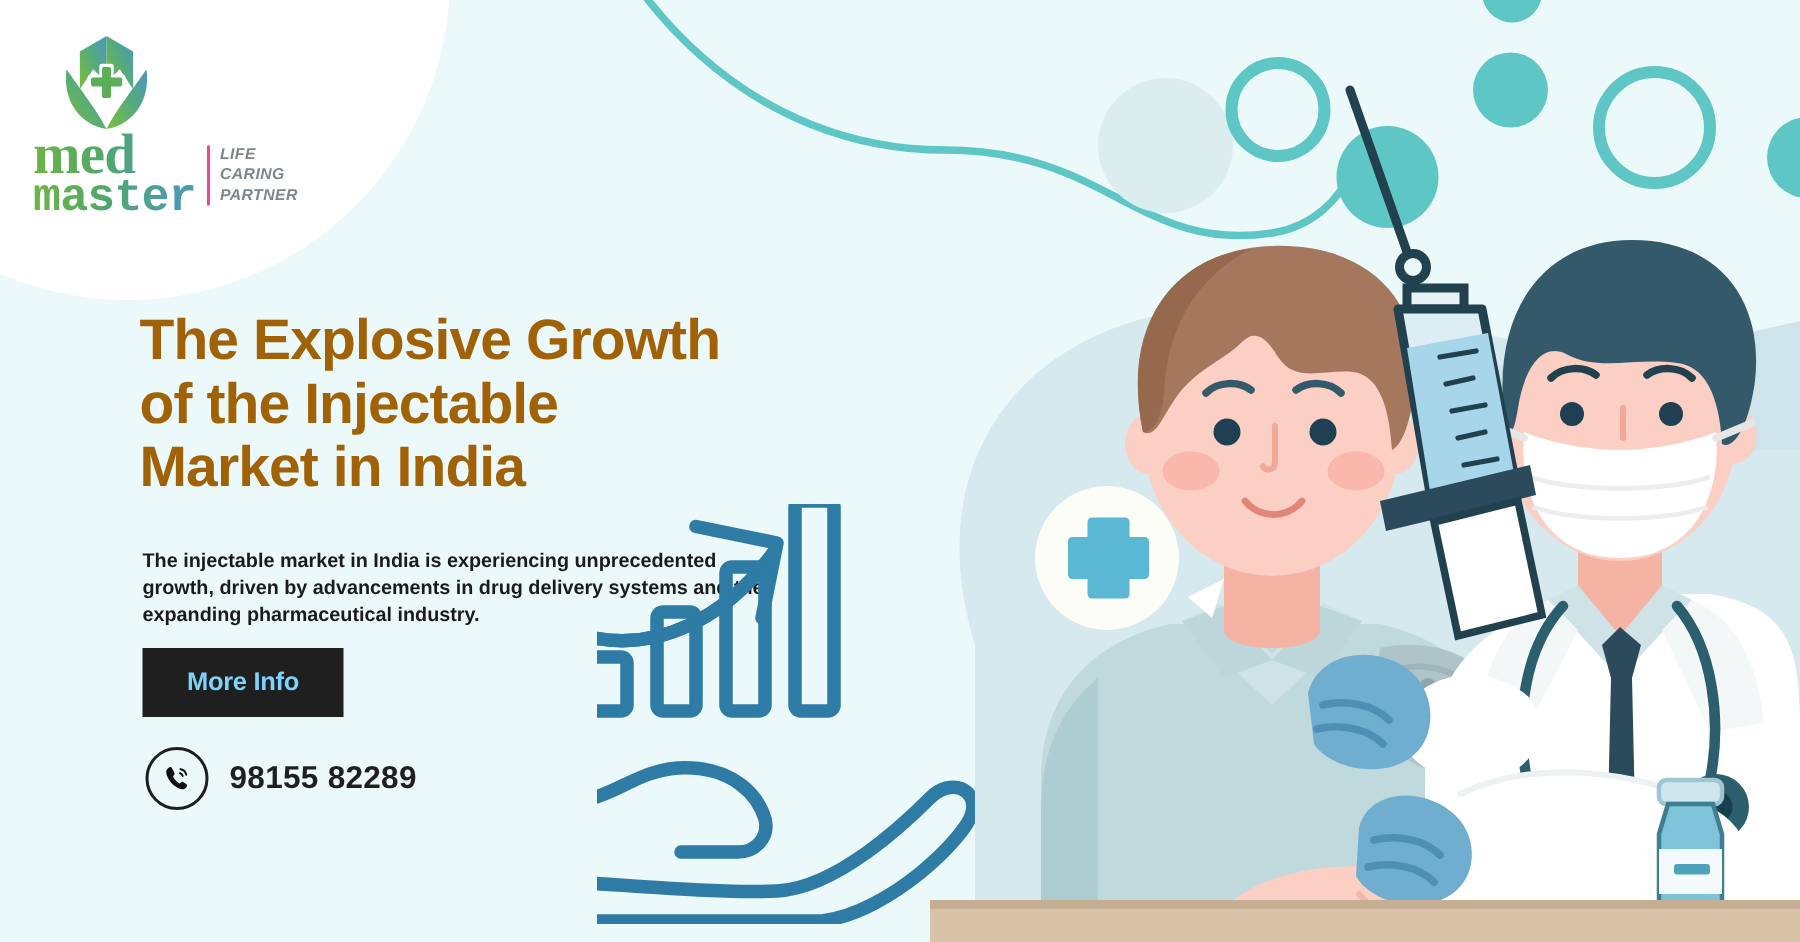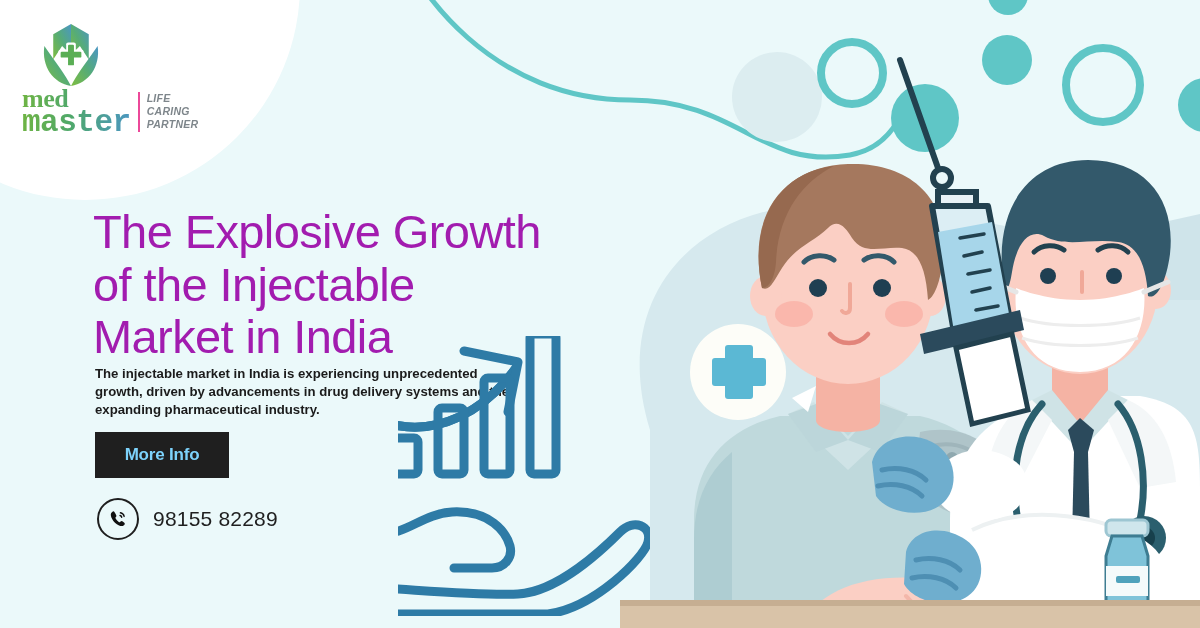--- a/index.html
+++ b/index.html
@@ -34,42 +34,42 @@
     background:#DCEDF0;
   }
 
   
   #logo-block { position:absolute; left:22px; top:18px; width:180px; }
   #logo-mark { width:74px; height:74px; margin-left:12px; display:block; }
   #logo-type { display:flex; align-items:center; margin-top:-4px; }
   #logo-words { display:flex; flex-direction:column; line-height:0.84; }
   .logo-word {
     font-family:"Liberation Serif", serif;
-    font-weight:700; font-size:26px;
+    font-weight:700; font-size:38px;
     background:linear-gradient(95deg,#6FB443 0%,#4FA86B 45%,#4B96C4 100%);
     -webkit-background-clip:text; background-clip:text;
     -webkit-text-fill-color:transparent; color:#4FA86B;
     letter-spacing:-0.5px;
   }
   #logo-word-master { font-size:31px;font-family:Liberation Mono, monospace; }
   #logo-tag {
     border-left:2px solid #ec4899;
     padding-left:7px; margin-left:7px;
     font-family:"Liberation Sans", sans-serif;
     font-style:italic; font-weight:600;
     font-size:10.5px; line-height:1.25;
     color:#7E868B; letter-spacing:0.3px;
     white-space:pre-line;
   }
 
   
   #headline {
     position:absolute; left:93px; top:206px; width:560px;
-    font-size:47px; font-weight:400; line-height:1.12;
-    color:#a21caf; letter-spacing:-0.6px;
+    font-size:38px; font-weight:700; line-height:1.12;
+    color:#a16207; letter-spacing:-0.6px;
     white-space:pre-line;
   }
   #subcopy {
     position:absolute; left:95px; top:365px; width:418px;
     font-size:13.2px; font-weight:700; line-height:1.38;
     color:#1B1B1B;
   }
   #cta-button {
     position:absolute; left:95px; top:432px;
     width:134px; height:46px;
@@ -81,21 +81,21 @@
   #phone-row {
     position:absolute; left:97px; top:498px;
     display:flex; align-items:center; gap:14px;
   }
   #phone-icon-wrap {
     width:42px; height:42px; border-radius:50%;
     border:2px solid #1F1F1F;
     display:flex; align-items:center; justify-content:center;
   }
   #phone-number {
-    font-size:21px; font-weight:400; color:#1F1F1F; letter-spacing:0.2px;
+    font-size:21px; font-weight:700; color:#1F1F1F; letter-spacing:0.2px;
   }
 
   
   #growth-icon { position:absolute; left:398px; top:336px; }
 
   
   #illustration { position:absolute; left:620px; top:0; width:580px; height:628px; }
 </style>
 </head>
 <body>

